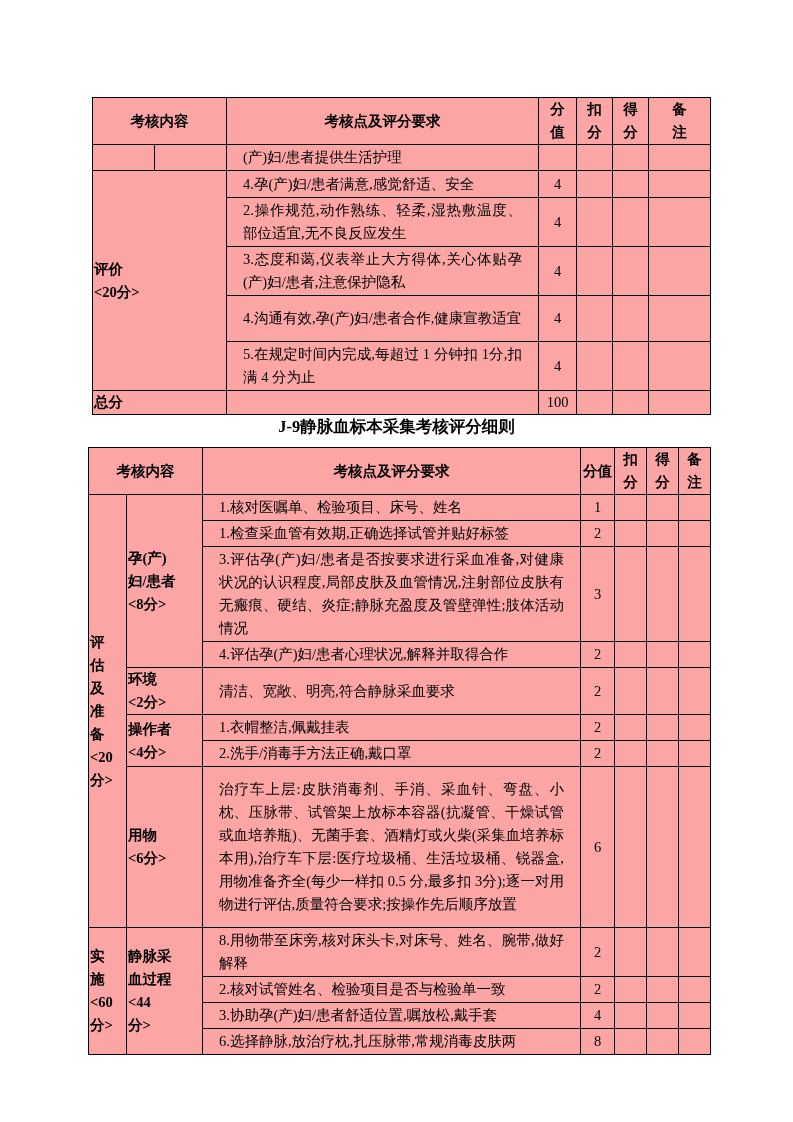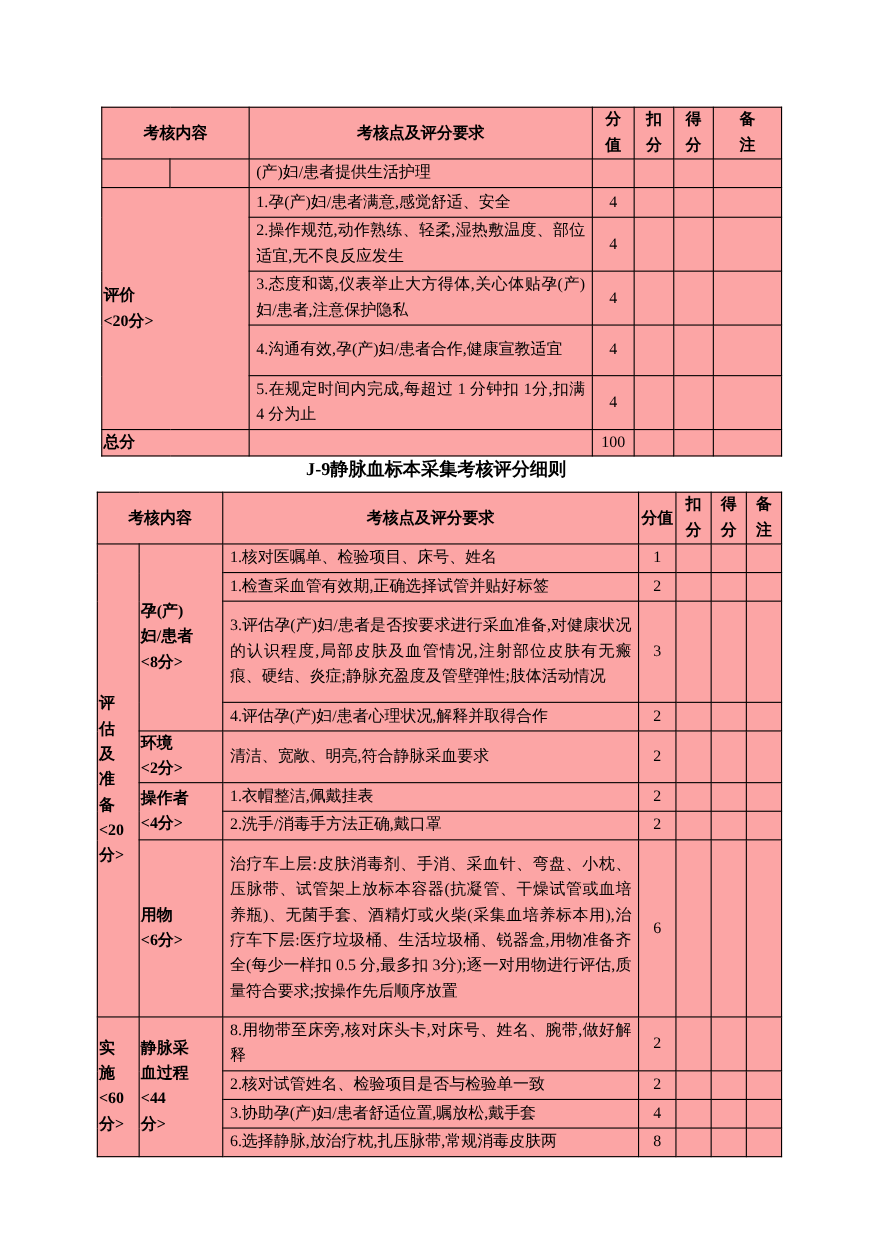--- a/index.html
+++ b/index.html
@@ -14,21 +14,21 @@
     background:#fca5a5;
   }
   .t th, .t td {
     border:1px solid #000; font-size:14.5px; line-height:23px;
     color:#000; vertical-align:middle; overflow:hidden;
     padding:0 3px; word-break:break-all;
   }
   .t th {
     font-weight:bold; text-align:center; white-space:pre-line; padding:0 1px;
   }
-  .t td.txt { text-align:justify; padding:1px 6px; }
+  .t td.txt { text-align:justify; padding:1px 16px; }
   .t td.num { text-align:center; padding:0 1px; }
   .t td.lbl {
     font-weight:bold; white-space:pre-line; padding:0 1px;
   }
   .t td.e { padding:0; }
   .doc-title {
     position:absolute; left:0; top:415px; width:100%; text-align:center;
     font-size:16.5px; font-weight:bold; line-height:24px;
   }
   .page-no {
@@ -71,21 +71,21 @@
       <td class="e"></td>
       <td class="txt">(产)妇/患者提供生活护理</td>
       <td class="e"></td>
       <td class="e"></td>
       <td class="e"></td>
       <td class="e"></td>
     </tr>
     <tr style="height:27px">
       <td colspan="2" rowspan="5" class="lbl">评价
 &lt;20分&gt;</td>
-      <td class="txt">1.孕(产)妇/患者满意,感觉舒适、安全</td>
+      <td class="txt">4.孕(产)妇/患者满意,感觉舒适、安全</td>
       <td class="num">4</td>
       <td class="e"></td>
       <td class="e"></td>
       <td class="e"></td>
     </tr>
     <tr style="height:45px">
       <td class="txt">2.操作规范,动作熟练、轻柔,湿热敷温度、部位适宜,无不良反应发生</td>
       <td class="num">4</td>
       <td class="e"></td>
       <td class="e"></td>

